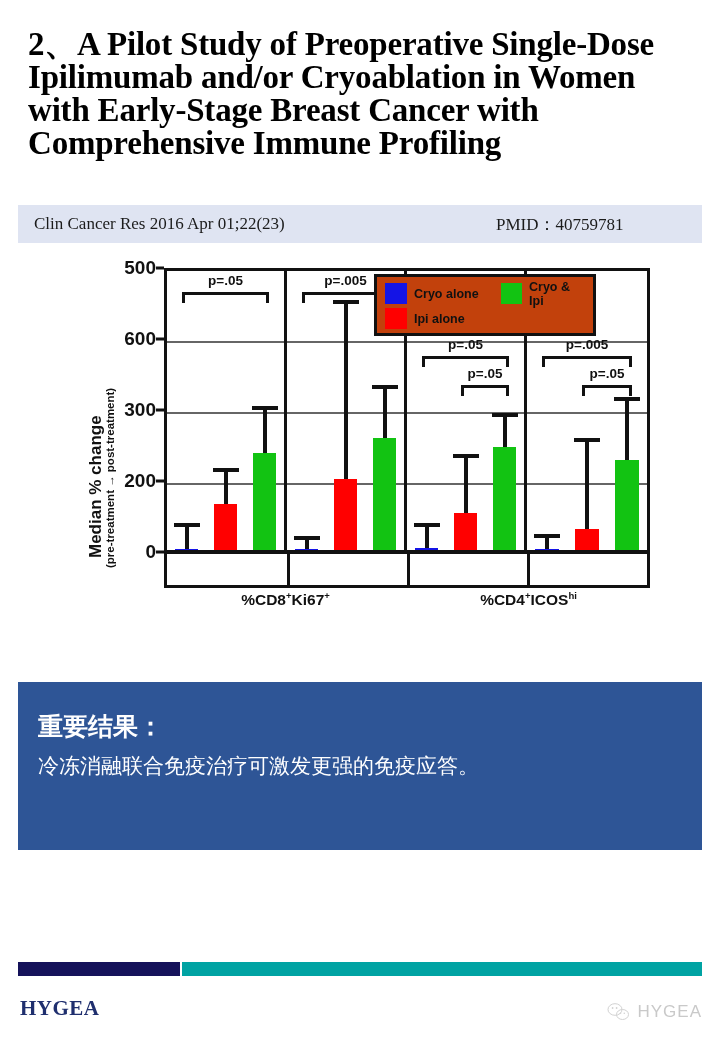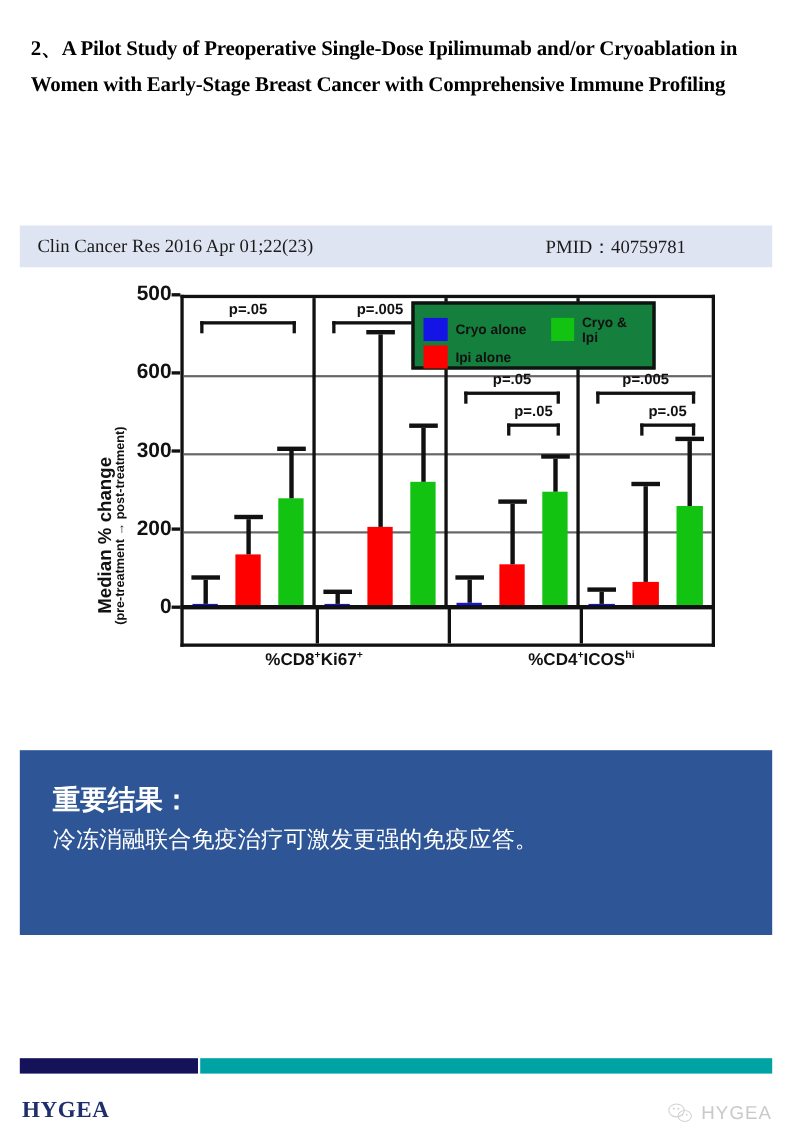--- a/index.html
+++ b/index.html
@@ -11,21 +11,21 @@
     position: relative;
     overflow: hidden;
   }
 
   
   #title-block {
     position: absolute;
     left: 28px; top: 28px; width: 660px;
     font-family: "Liberation Serif", serif;
     font-weight: bold;
-    font-size: 19px;
+    font-size: 33px;
     line-height: 33px;
     color: #000000;
     letter-spacing: -0.2px;
   }
 
   
   #citation-bar {
     position: absolute;
     left: 18px; top: 205px; width: 684px; height: 38px;
     background: #dfe4f2;
@@ -127,22 +127,22 @@
   .pbracket .pleft { left:0; }
   .pbracket .pright { right:0; }
   .pbracket .plabel {
     position:absolute; left:0; right:0; top:-19px;
     text-align:center; font-size:13.5px; font-weight:bold; color:#111;
   }
   
   #legend {
     position:absolute;
     left: 256px; top: 6px; width: 222px; height: 62px;
-    border: 3px solid #111; background:#15803d;
-    padding: 10px 8px;
+    border: 3px solid #111; background:#c2410c;
+    padding: 4px 8px;
   }
   .legend-row { display:flex; align-items:center; height:25px; }
   .legend-cell { display:flex; align-items:center; }
   .legend-swatch { width:22px; height:21px; margin-right:7px; }
   .legend-text { font-size:12.5px; font-weight:bold; color:#111; }
   
   #xband {
     position:absolute; left:46px; top:284px; width:486px; height:36px;
     border: 3px solid #111; border-top:none;
   }
@@ -156,30 +156,30 @@
     font-size:15.5px; font-weight:bold; color:#111;
     white-space:nowrap;
   }
   .xlabel sup { font-size:9.5px; }
 
   
   #results-box {
     position:absolute;
     left:18px; top:682px; width:684px; height:168px;
     background:#2e5596;
-    padding: 28px 26px 0 30px;
+    padding: 28px 26px 0 20px;
   }
   #results-title {
     color:#ffffff; font-size:25px; font-weight:bold;
     font-family: "DejaVu Sans", sans-serif;
     line-height: 34px;
   }
   #results-body {
     color:#ffffff; font-size:21px;
-    font-family: Liberation Mono, monospace;
+    font-family: Liberation Sans, sans-serif;
     line-height: 32px; margin-top:6px;
   }
 
   
   #footer-bar-navy {
     position:absolute; left:18px; top:962px; width:162px; height:14px;
     background:#15125a;
   }
   #footer-bar-teal {
     position:absolute; left:182px; top:962px; width:520px; height:14px;

